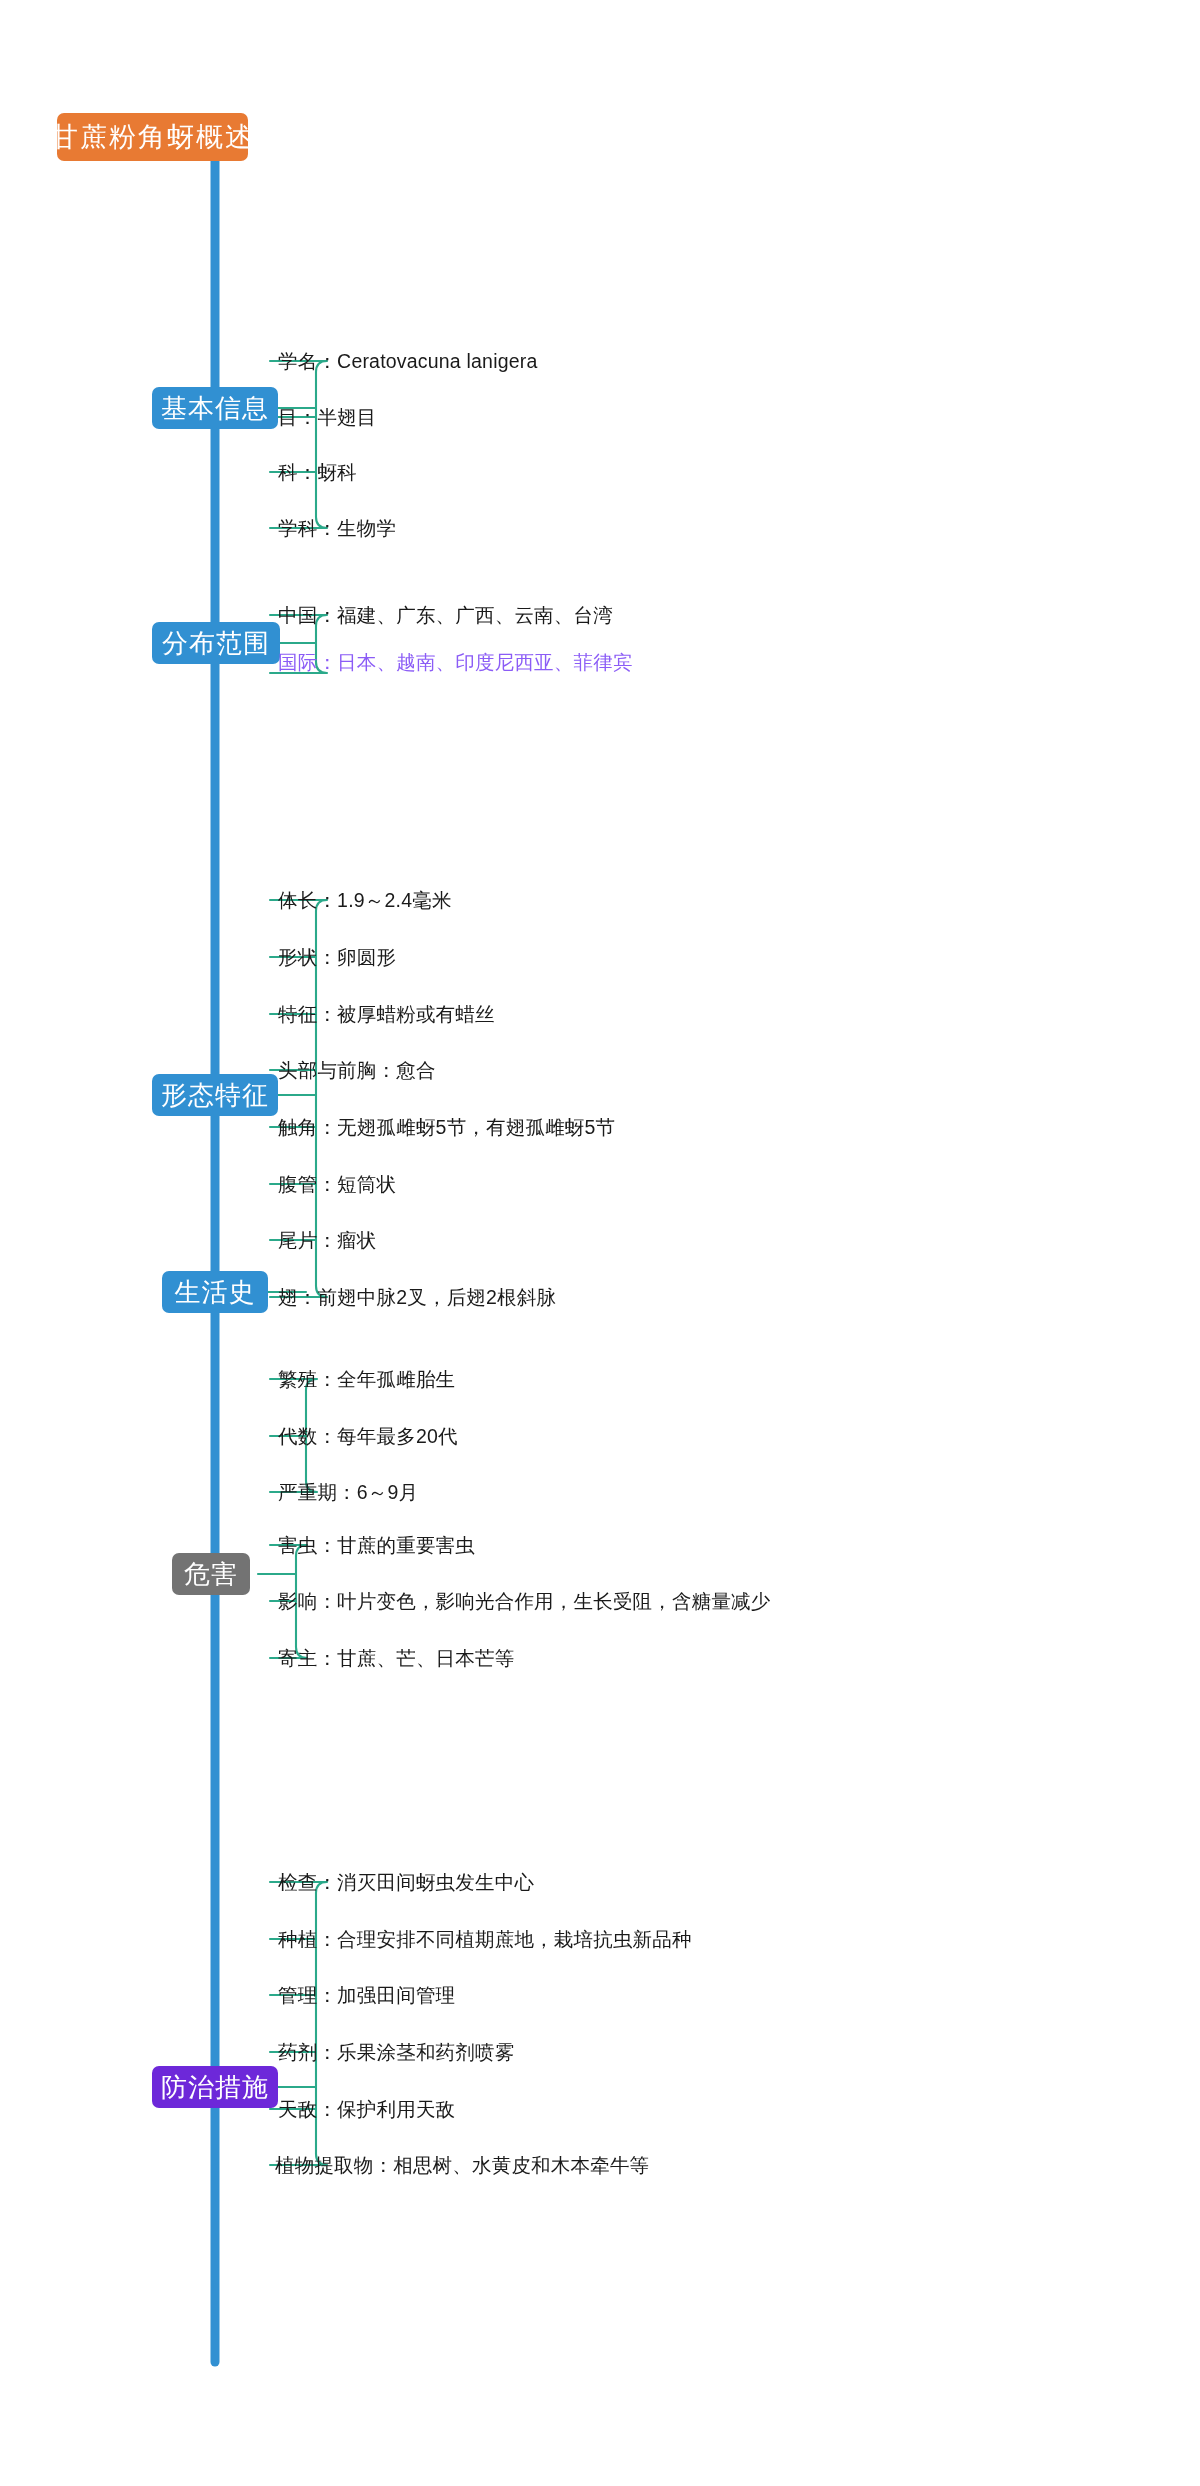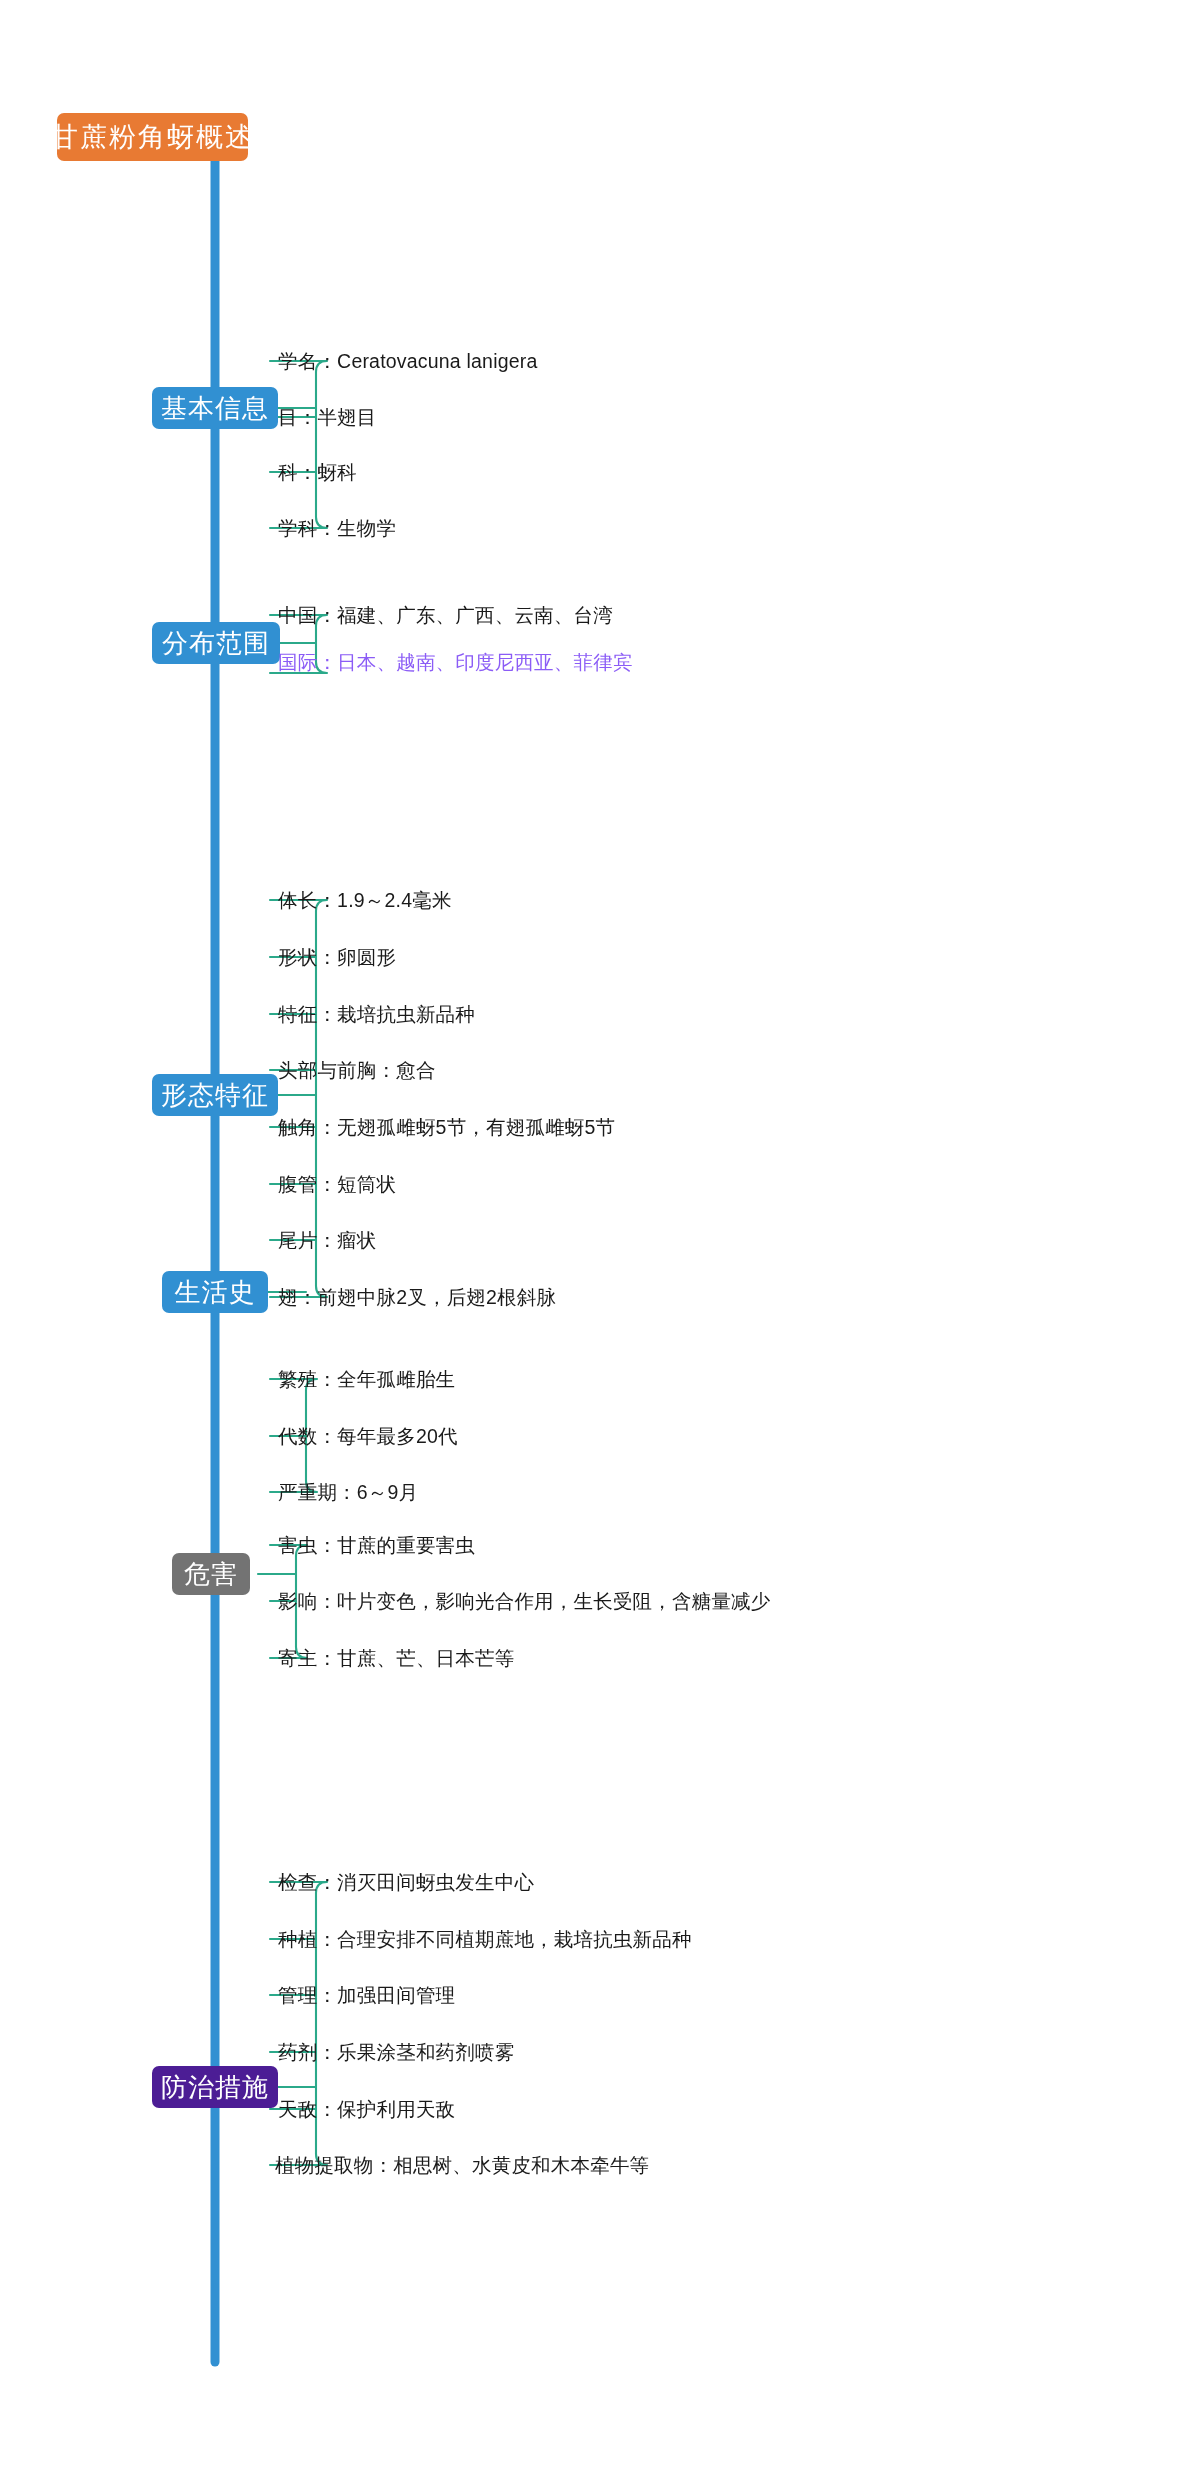--- a/index.html
+++ b/index.html
@@ -132,39 +132,39 @@
       <div class="node branch-node" style="left: 152px; top: 622px; width: 128px; background: rgb(49, 144, 210);">
         <span>分布范围</span>
       </div>
       <div class="leaf" style="left: 278px; top: 615px; color: rgb(26, 26, 26);">中国：福建、广东、广西、云南、台湾</div>
       <div class="leaf" style="left: 278px; top: 662px; color: #8b5cf6;">国际：日本、越南、印度尼西亚、菲律宾</div>
       <div class="node branch-node" style="left: 152px; top: 1074px; width: 126px; background: rgb(49, 144, 210);">
         <span>形态特征</span>
       </div>
       <div class="leaf" style="left: 278px; top: 900px; color: rgb(26, 26, 26);">体长：1.9～2.4毫米</div>
       <div class="leaf" style="left: 278px; top: 957px; color: rgb(26, 26, 26);">形状：卵圆形</div>
-      <div class="leaf" style="left: 278px; top: 1014px; color: rgb(26, 26, 26);">特征：栽培抗虫新品种</div>
+      <div class="leaf" style="left: 278px; top: 1014px; color: rgb(26, 26, 26);">特征：被厚蜡粉或有蜡丝</div>
       <div class="leaf" style="left: 278px; top: 1070px; color: rgb(26, 26, 26);">头部与前胸：愈合</div>
       <div class="leaf" style="left: 278px; top: 1127px; color: rgb(26, 26, 26);">触角：无翅孤雌蚜5节，有翅孤雌蚜5节</div>
       <div class="leaf" style="left: 278px; top: 1184px; color: rgb(26, 26, 26);">腹管：短筒状</div>
       <div class="leaf" style="left: 278px; top: 1240px; color: rgb(26, 26, 26);">尾片：瘤状</div>
       <div class="leaf" style="left: 278px; top: 1297px; color: rgb(26, 26, 26);">翅：前翅中脉2叉，后翅2根斜脉</div>
       <div class="node branch-node" style="left: 162px; top: 1271px; width: 106px; background: rgb(49, 144, 210);">
         <span>生活史</span>
       </div>
       <div class="leaf" style="left: 278px; top: 1379px; color: rgb(26, 26, 26);">繁殖：全年孤雌胎生</div>
       <div class="leaf" style="left: 278px; top: 1436px; color: rgb(26, 26, 26);">代数：每年最多20代</div>
       <div class="leaf" style="left: 278px; top: 1492px; color: rgb(26, 26, 26);">严重期：6～9月</div>
       <div class="node branch-node" style="left: 172px; top: 1553px; width: 78px; background: #737373;">
         <span>危害</span>
       </div>
       <div class="leaf" style="left: 278px; top: 1545px; color: rgb(26, 26, 26);">害虫：甘蔗的重要害虫</div>
       <div class="leaf" style="left: 278px; top: 1601px; color: rgb(26, 26, 26);">影响：叶片变色，影响光合作用，生长受阻，含糖量减少</div>
       <div class="leaf" style="left: 278px; top: 1658px; color: rgb(26, 26, 26);">寄主：甘蔗、芒、日本芒等</div>
-      <div class="node branch-node" style="left: 152px; top: 2066px; width: 126px; background: #4c1d95;">
+      <div class="node branch-node" style="left: 152px; top: 2066px; width: 126px; background: #6d28d9;">
         <span>防治措施</span>
       </div>
       <div class="leaf" style="left: 278px; top: 1882px; color: rgb(26, 26, 26); text-align: center;">检查：消灭田间蚜虫发生中心</div>
       <div class="leaf" style="left: 278px; top: 1939px; color: rgb(26, 26, 26);">种植：合理安排不同植期蔗地，栽培抗虫新品种</div>
       <div class="leaf" style="left: 278px; top: 1995px; color: rgb(26, 26, 26);">管理：加强田间管理</div>
       <div class="leaf" style="left: 278px; top: 2052px; color: rgb(26, 26, 26);">药剂：乐果涂茎和药剂喷雾</div>
       <div class="leaf" style="left: 278px; top: 2109px; color: rgb(26, 26, 26);">天敌：保护利用天敌</div>
       <div class="leaf" style="left: 275px; top: 2165px; color: rgb(26, 26, 26);">植物提取物：相思树、水黄皮和木本牵牛等</div>
     </div>
 

